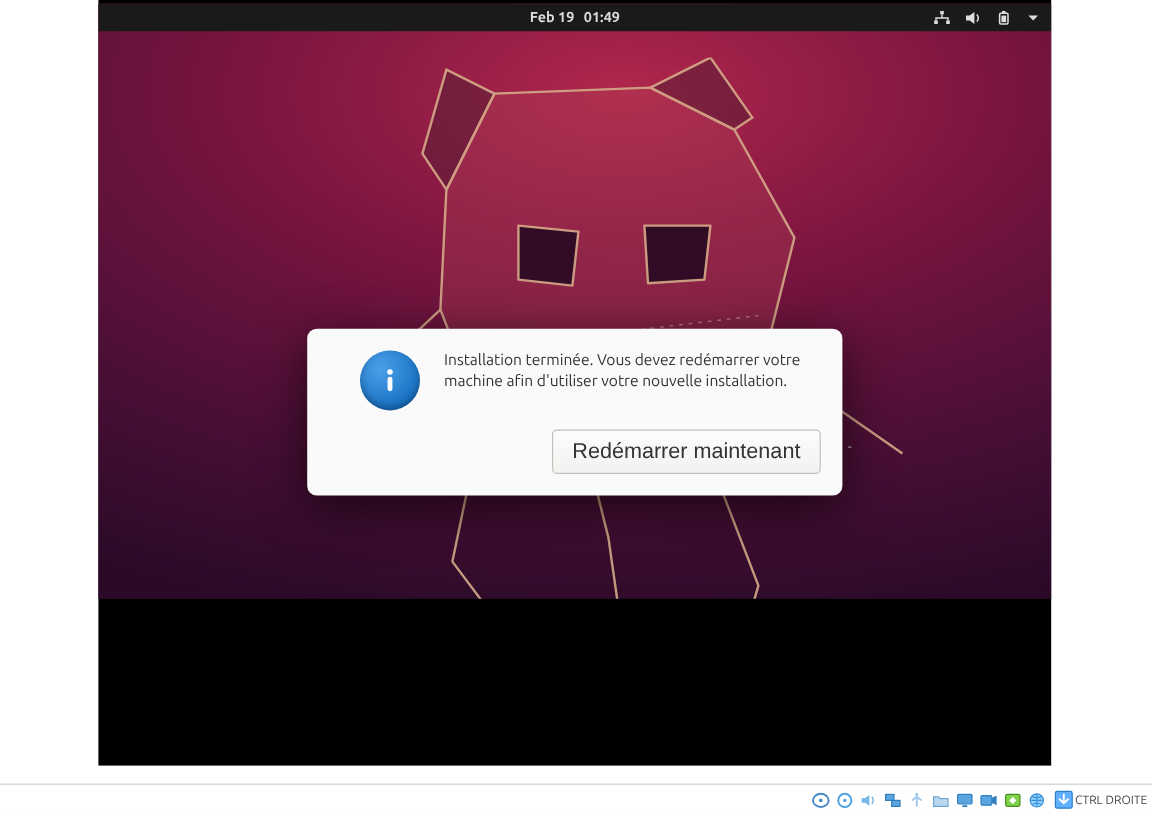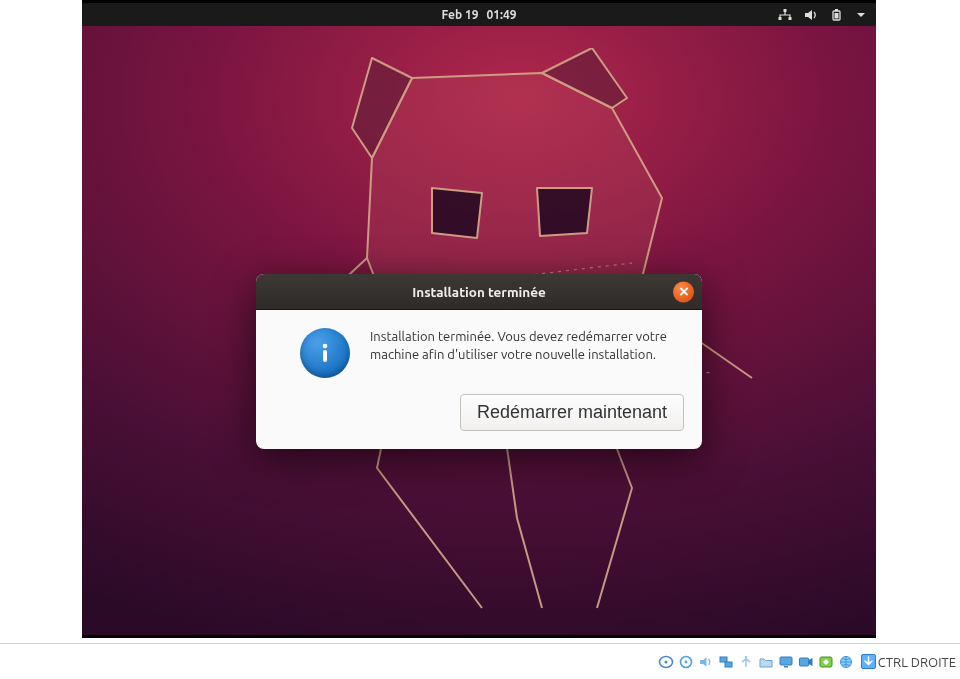--- a/index.html
+++ b/index.html
@@ -10,21 +10,21 @@
     position: absolute;
     left: 82px; top: 0;
     width: 794px; height: 638px;
     background: #000;
   }
 
   
   .desktop {
     position: absolute;
     left: 0; top: 3px;
-    width: 794px; height: 632px;
+    width: 794px; height: 496px;
     background: radial-gradient(ellipse 110% 90% at 55% 15%, #b0274c 0%, #7b1540 35%, #4b0f36 70%, #2b0a28 100%);
     overflow: hidden;
   }
 
   
   .topbar {
     position: absolute;
     top: 0; left: 0; right: 0;
     height: 23px;
     background: #1a1a1a;
@@ -120,29 +120,29 @@
     border: 1px solid #c4c0bb;
     border-radius: 4px;
     padding: 7px 16px;
     cursor: pointer;
   }
 
   
   .vb-status {
     position: absolute;
     left: 0; right: 0; bottom: 0;
-    height: 36px;
+    height: 26px;
     background: #fff;
     border-top: 1px solid #d0d0d0;
     display: flex;
     align-items: center;
     justify-content: flex-end;
     gap: 2px;
     padding: 0 4px;
-    font-size: 13px;
+    font-size: 10px;
     color: #444;
   }
   .vb-status .ic {
     width: 18px; height: 16px;
     display: flex; align-items: center; justify-content: center;
   }
   .hostkey {
     margin-left: 4px;
     display: flex; align-items: center; gap: 2px;
   }
@@ -222,30 +222,20 @@
         </span>
         <span>
           <svg width="10" height="10" viewBox="0 0 10 10">
               <path d="M1 3 L5 7 L9 3" fill="#ddd"></path>
             </svg>
         </span>
       </div>
     </div>
 
     <div class="dialog">
-      <div class="dialog-title">
-        <span>Installation terminée</span>
-        <div class="close-btn">
-          <span>
-            <svg width="10" height="10" viewBox="0 0 10 10">
-                <path d="M2 2 L8 8 M8 2 L2 8" stroke="#fff" stroke-width="1.8" stroke-linecap="round"></path>
-              </svg>
-          </span>
-        </div>
-      </div>
       <div class="dialog-body">
         <div class="info-icon">
           <svg width="28" height="28" viewBox="0 0 28 28">
             <circle cx="14" cy="7" r="2.3" fill="#fff"></circle>
             <rect x="12" y="11" width="4" height="12" rx="2" fill="#fff"></rect>
           </svg>
         </div>
         <div class="dialog-msg">Installation terminée. Vous devez redémarrer votre machine afin d'utiliser votre nouvelle installation.</div>
       </div>
       <div class="dialog-actions">

